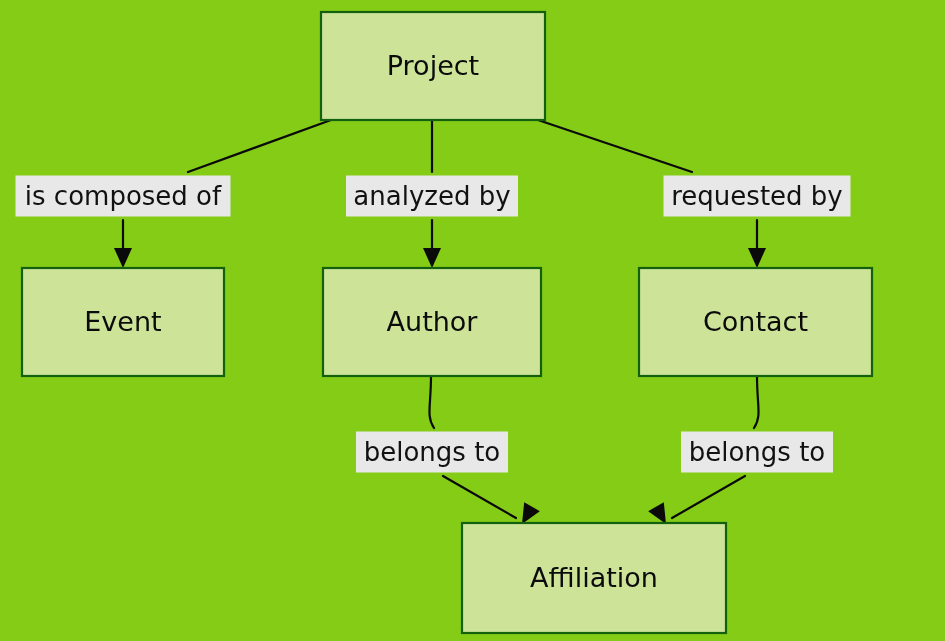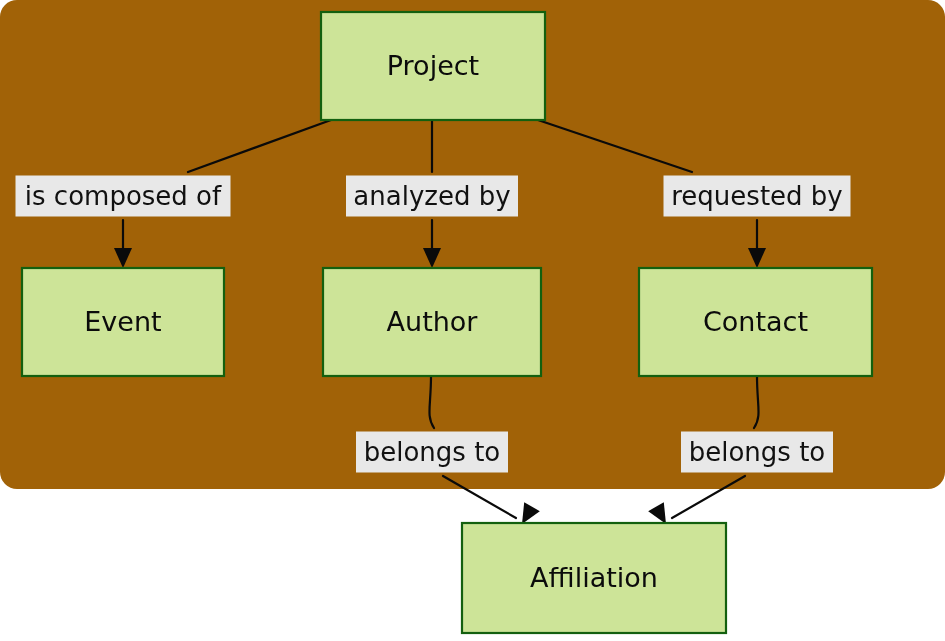--- a/index.html
+++ b/index.html
@@ -9,23 +9,22 @@
   }
   body {
     width: 945px;
     height: 641px;
     font-family: "DejaVu Sans", sans-serif;
     overflow: hidden;
   }
   #diagram-root {
     position: relative;
     width: 945px;
-    height: 489px;
-    background: #a16207;
-    border-radius: 17px;
+    height: 641px;
+    background: #84cc16;
   }
   svg.canvas {
     position: absolute;
     top: 0;
     left: 0;
     width: 945px;
     height: 641px;
   }
   .node-rect {
     fill: #cde498;

